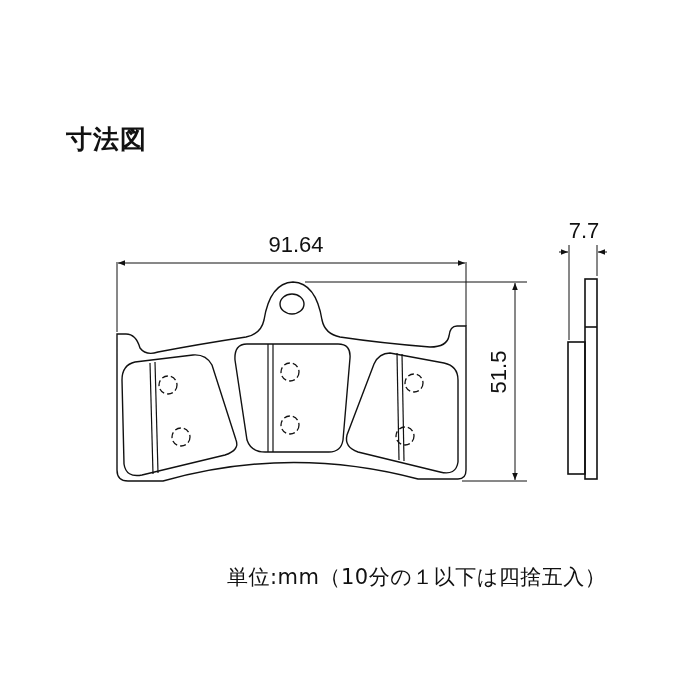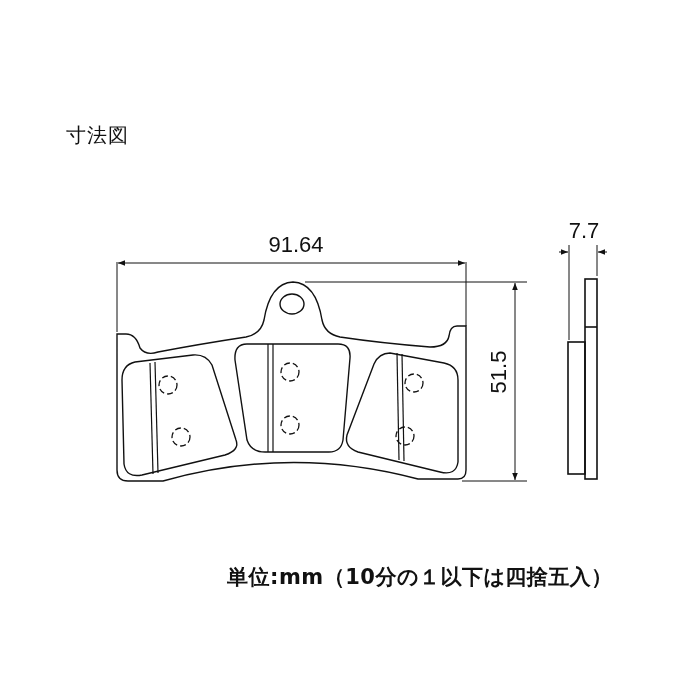--- a/index.html
+++ b/index.html
@@ -1,20 +1,20 @@
 <!DOCTYPE html>
 <html><head>
   <meta charset="utf-8">
   <style>
     html, body { margin: 0; padding: 0; background: #ffffff; }
     body { width: 700px; height: 700px; position: relative; overflow: hidden; font-family: "DejaVu Sans", sans-serif; color: #111; }
-    .title { position: absolute; left: 66px; top: 122px; font-size: 20px; font-weight: normal; letter-spacing: 1px; }
+    .title { position: absolute; left: 66px; top: 122px; font-size: 26px; font-weight: bold; letter-spacing: 1px; }
     .drawing { position: absolute; left: 0; top: 0; }
     .dim-label { font-family: "Liberation Sans", sans-serif; font-size: 22px; fill: #111; }
-    .unit-note { position: absolute; left: 227px; top: 563px; font-size: 21px; letter-spacing: 0.5px; white-space: nowrap; font-weight: bold; }
+    .unit-note { position: absolute; left: 227px; top: 563px; font-size: 21px; letter-spacing: 0.5px; white-space: nowrap; }
   </style>
 </head>
 <body>
 
 <div class="title">寸法図</div>
 
 <svg class="drawing" width="700" height="700" viewBox="0 0 700 700" xmlns="http://www.w3.org/2000/svg">
   <defs>
     <marker id="arrow" viewBox="0 0 10 10" refX="10" refY="5" markerWidth="9" markerHeight="7" orient="auto-start-reverse">
       <path d="M0,1 L10,5 L0,9 z" fill="#111"></path>

